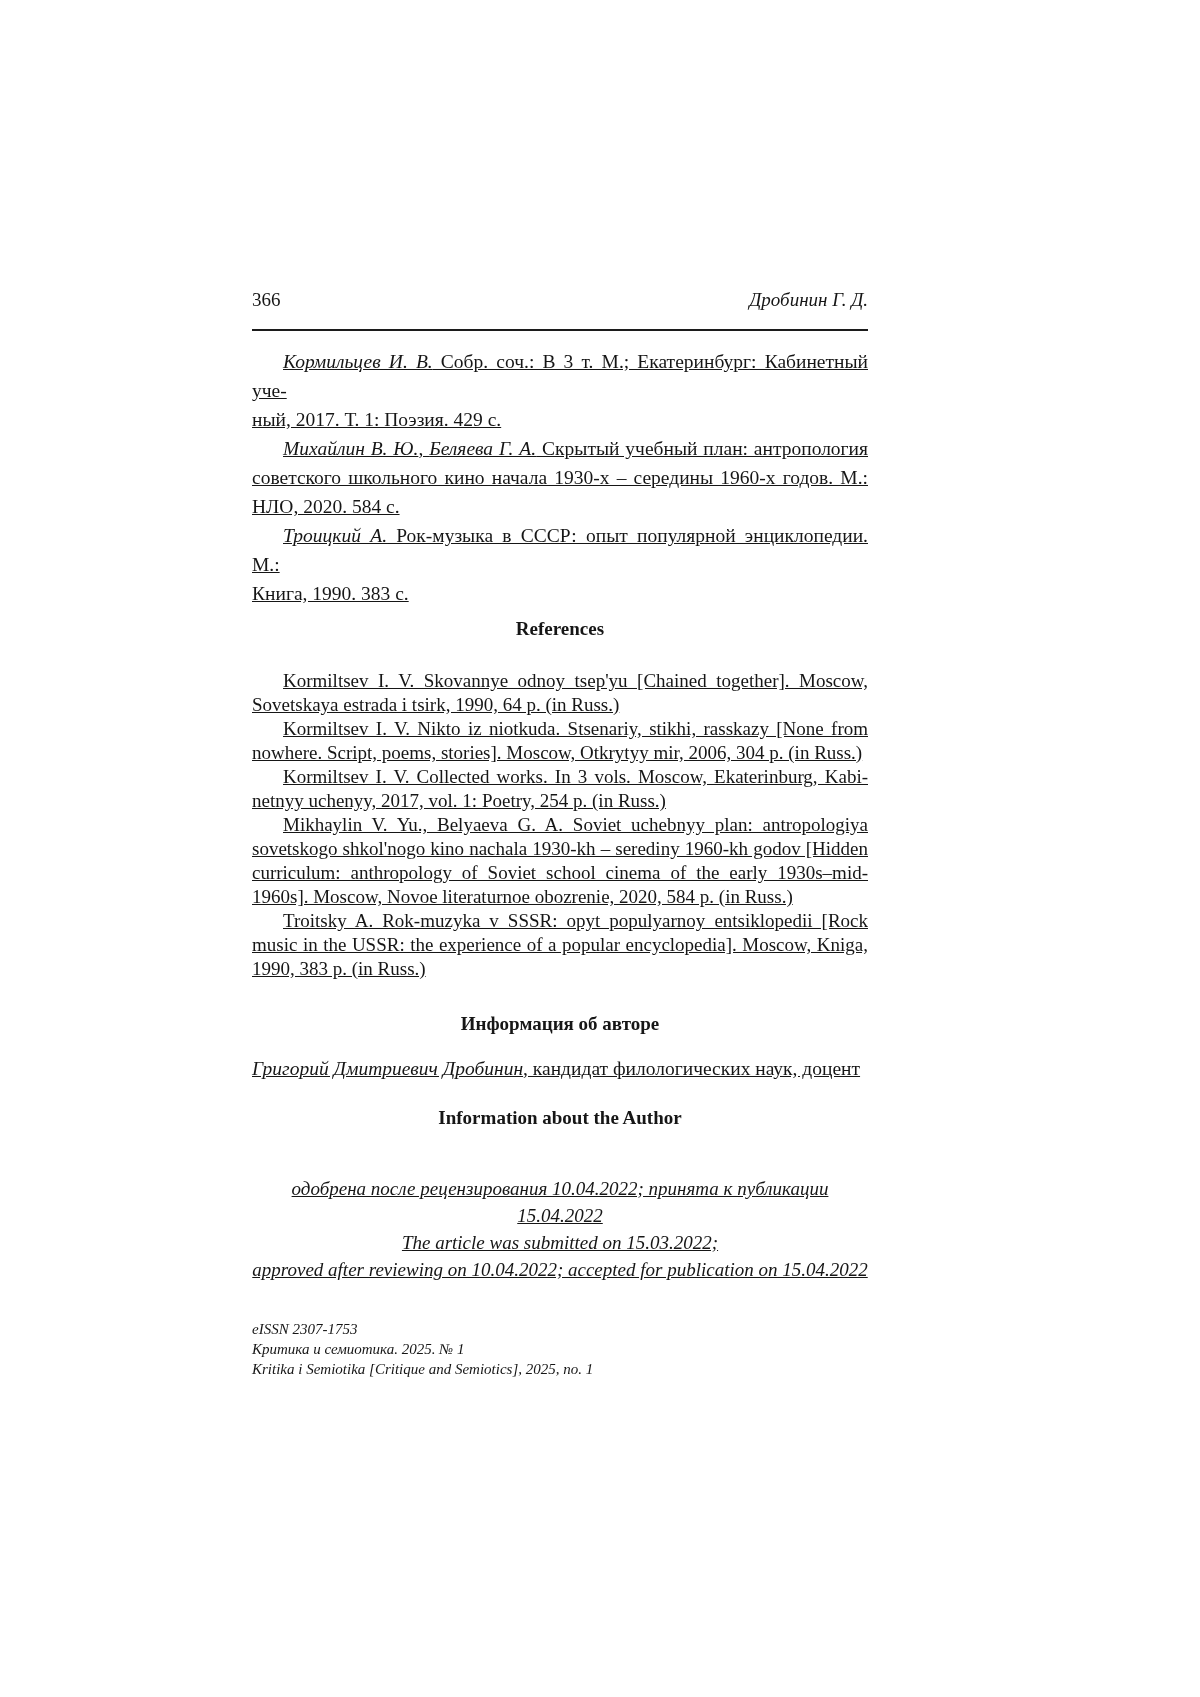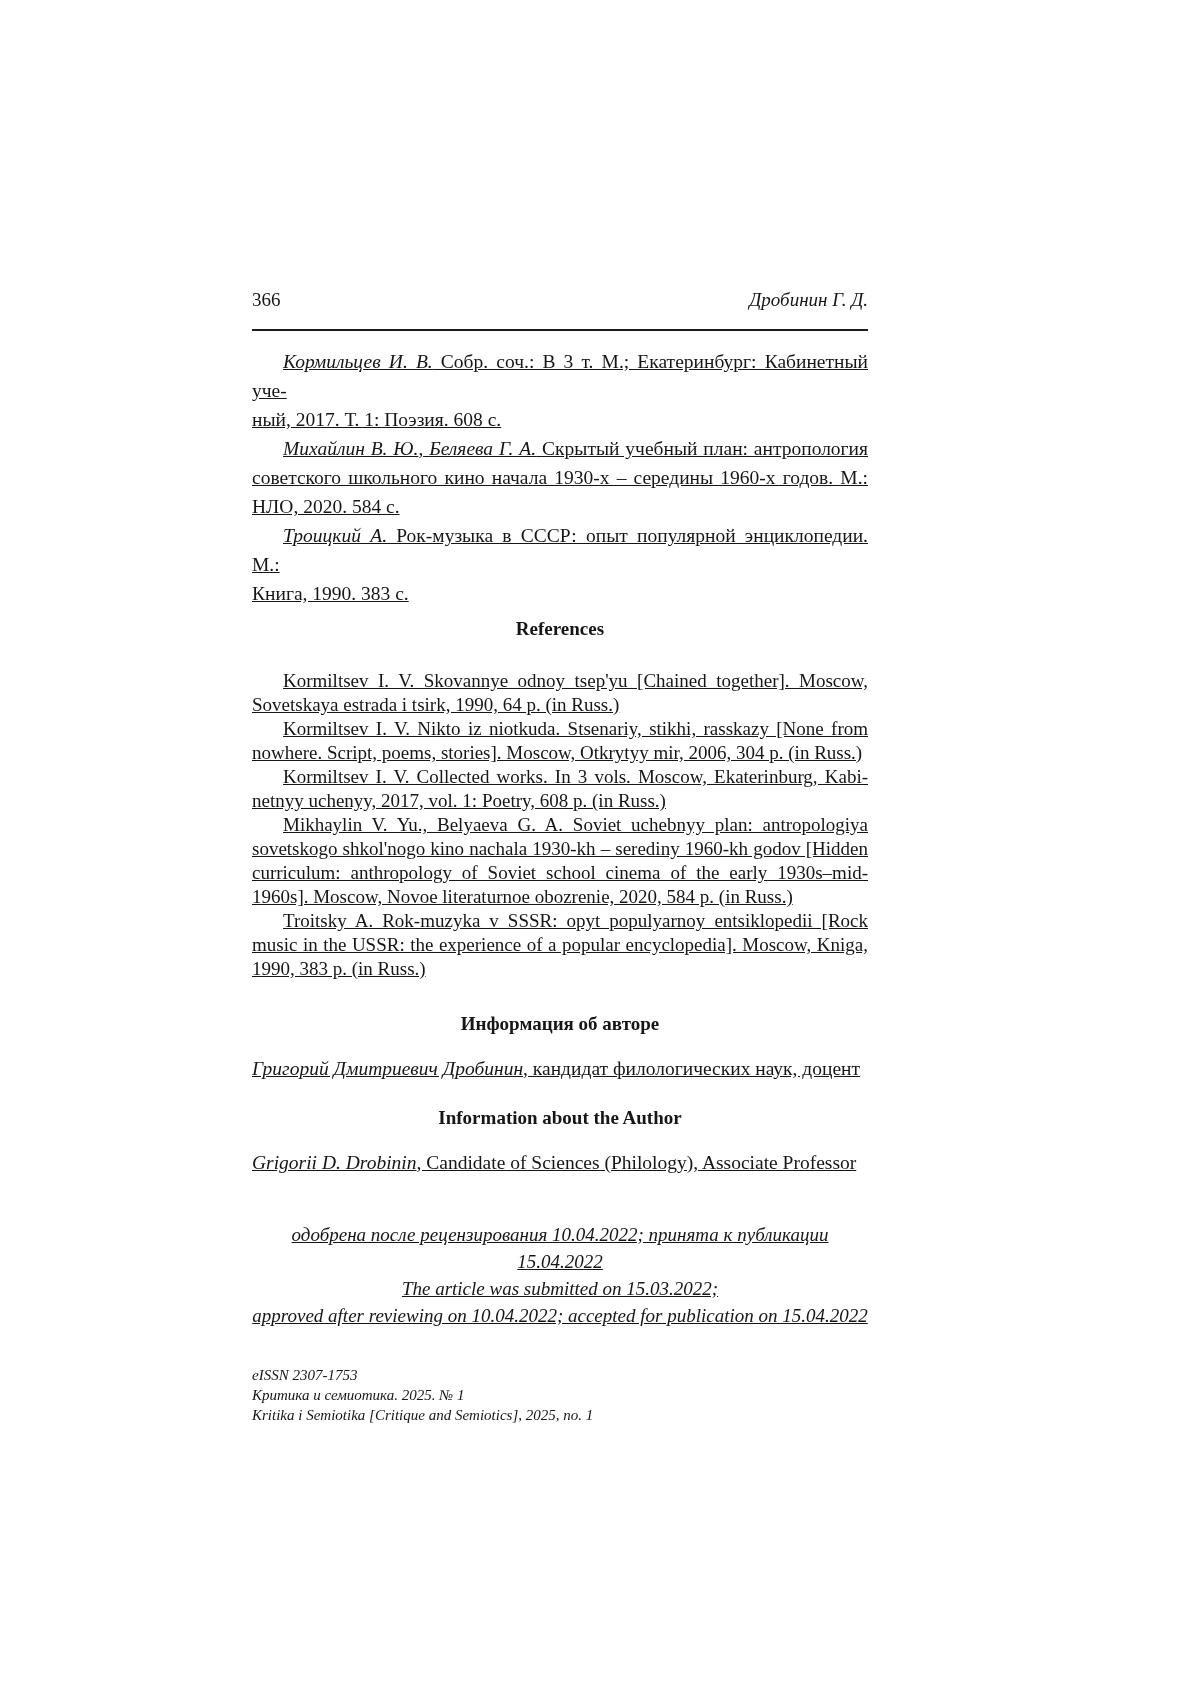--- a/index.html
+++ b/index.html
@@ -73,57 +73,54 @@
 <div class="page">
   <div class="content">
 
     <div class="header">
       <span>366</span>
       <span class="it">Дробинин Г. Д.</span>
     </div>
 
     <div class="biblio">
         <div class="line j f"><span class="it">Кормильцев И. В.</span><span> Собр. соч.: В 3 т. М.; Екатеринбург: Кабинетный уче-</span></div>
-        <div class="line"><span>ный, 2017. Т. 1: Поэзия. 608 с.</span></div>
+        <div class="line"><span>ный, 2017. Т. 1: Поэзия. 429 с.</span></div>
         <div class="line j f"><span class="it">Михайлин В. Ю.</span><span>, </span><span class="it">Беляева Г. А.</span><span> Скрытый учебный план: антропология</span></div>
         <div class="line j"><span>советского школьного кино начала 1930-х – середины 1960-х годов. М.:</span></div>
         <div class="line"><span>НЛО, 2020. 584 с.</span></div>
         <div class="line j f"><span class="it">Троицкий А.</span><span> Рок-музыка в СССР: опыт популярной энциклопедии. М.:</span></div>
         <div class="line"><span>Книга, 1990. 383 с.</span></div>
       </div>
 
     <h2 class="heading refs-h">References</h2>
 
     <div class="refs">
         <div class="line j f"><span>Kormiltsev I. V. Skovannye odnoy tsep'yu [Chained together]. Moscow,</span></div>
         <div class="line"><span>Sovetskaya estrada i tsirk, 1990, 64 p. (in Russ.)</span></div>
         <div class="line j f"><span>Kormiltsev I. V. Nikto iz niotkuda. Stsenariy, stikhi, rasskazy [None from</span></div>
         <div class="line"><span>nowhere. Script, poems, stories]. Moscow, Otkrytyy mir, 2006, 304 p. (in Russ.)</span></div>
         <div class="line j f"><span>Kormiltsev I. V. Collected works. In 3 vols. Moscow, Ekaterinburg, Kabi-</span></div>
-        <div class="line"><span>netnyy uchenyy, 2017, vol. 1: Poetry, 608 p. (in Russ.)</span></div>
+        <div class="line"><span>netnyy uchenyy, 2017, vol. 1: Poetry, 254 p. (in Russ.)</span></div>
         <div class="line j f"><span>Mikhaylin V. Yu., Belyaeva G. A. Soviet uchebnyy plan: antropologiya</span></div>
         <div class="line j"><span>sovetskogo shkol'nogo kino nachala 1930-kh – serediny 1960-kh godov [Hidden</span></div>
         <div class="line j"><span>curriculum: anthropology of Soviet school cinema of the early 1930s–mid-</span></div>
         <div class="line"><span>1960s]. Moscow, Novoe literaturnoe obozrenie, 2020, 584 p. (in Russ.)</span></div>
         <div class="line j f"><span>Troitsky A. Rok-muzyka v SSSR: opyt populyarnoy entsiklopedii [Rock</span></div>
         <div class="line j"><span>music in the USSR: the experience of a popular encyclopedia]. Moscow, Kniga,</span></div>
         <div class="line"><span>1990, 383 p. (in Russ.)</span></div>
       </div>
 
     <h2 class="heading info-ru">Информация об авторе</h2>
 
     <div class="author-line">
         <div class="line"><span class="it">Григорий Дмитриевич Дробинин</span><span>, кандидат филологических наук, доцент</span></div>
       </div>
 
     <h2 class="heading info-en">Information about the Author</h2>
 
-    <div class="author-line">
-        <div class="line"><span class="it">Grigorii D. Drobinin</span><span>, Candidate of Sciences (Philology), Associate Professor</span></div>
-      </div>
 
     <div class="dates">
         <div class="line c"><span>одобрена после рецензирования 10.04.2022; принята к публикации 15.04.2022</span></div>
         <div class="line c"><span>The article was submitted on 15.03.2022;</span></div>
         <div class="line c"><span>approved after reviewing on 10.04.2022; accepted for publication on 15.04.2022</span></div>
       </div>
 
     <div class="footer">
       <div>eISSN 2307-1753</div>
       <div>Критика и семиотика. 2025. № 1</div>

